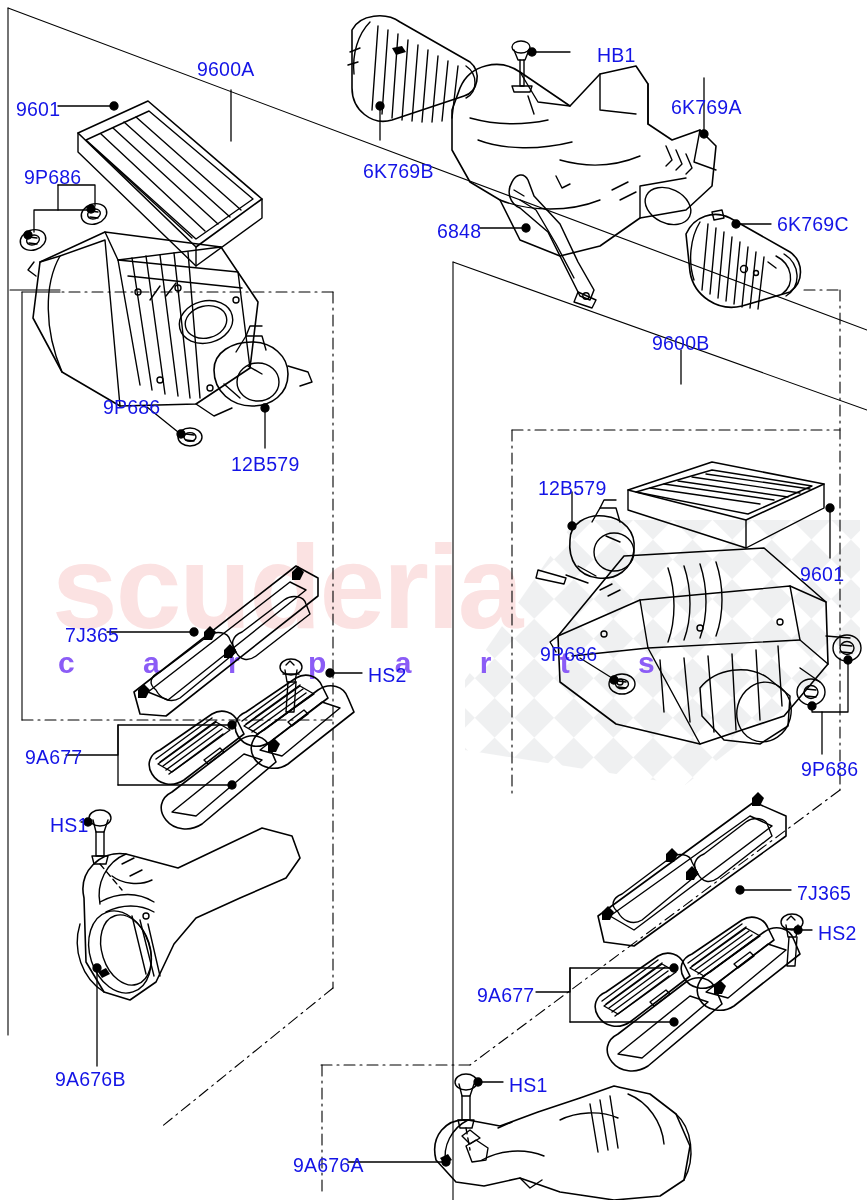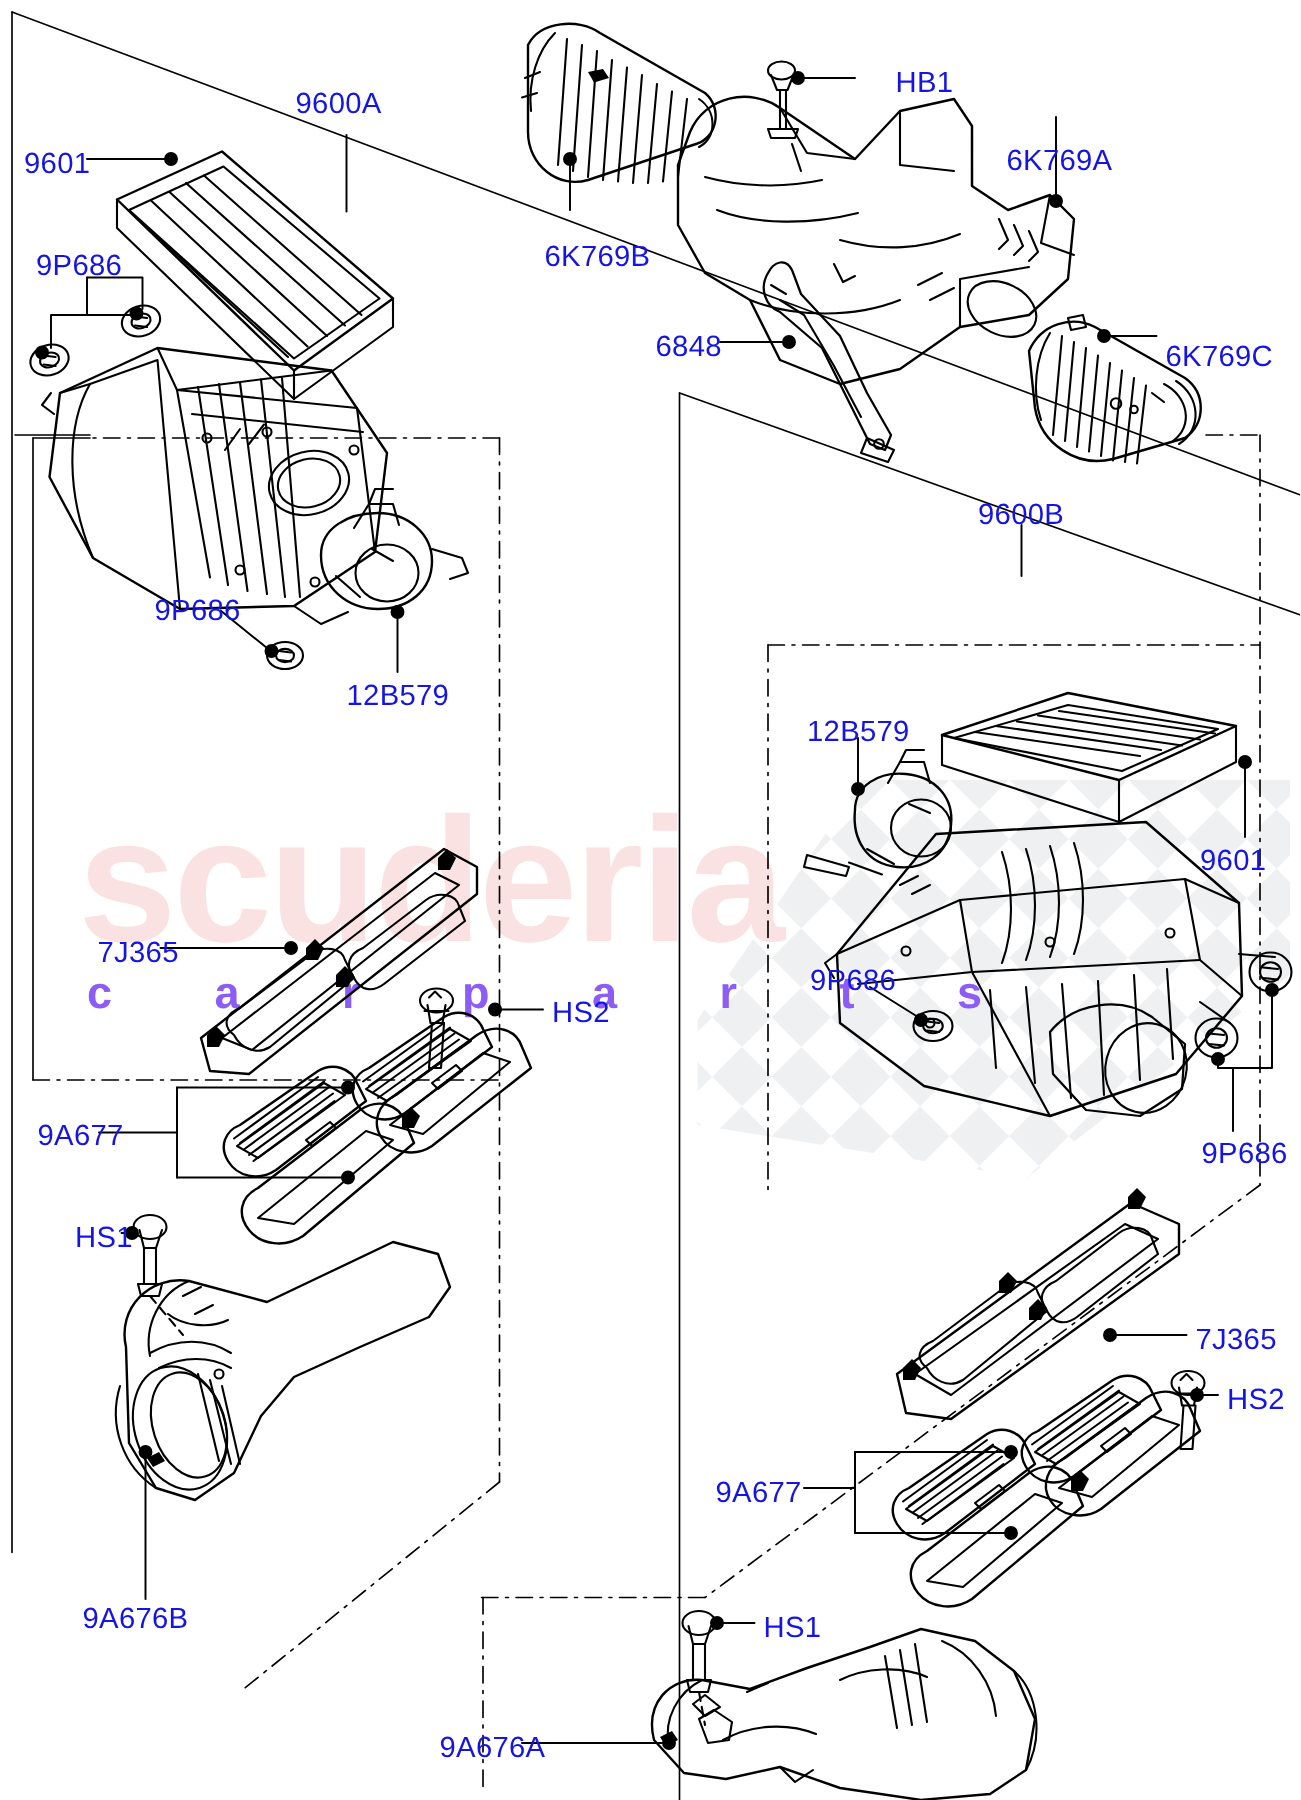--- a/index.html
+++ b/index.html
@@ -480,21 +480,21 @@
 
   <div class="lbl" style="left:16px;top:100px;">9601</div>
   <div class="lbl" style="left:197px;top:60px;">9600A</div>
   <div class="lbl" style="left:24px;top:168px;">9P686</div>
   <div class="lbl" style="left:103px;top:398px;">9P686</div>
   <div class="lbl" style="left:231px;top:455px;">12B579</div>
 
   <div class="lbl" style="left:577px;top:46px;margin-left:20px;">HB1</div>
   <div class="lbl" style="left:671px;top:62px;margin-top:36px;">6K769A</div>
   <div class="lbl" style="left:363px;top:146px;margin-top:16px;">6K769B</div>
-  <div class="lbl" style="left:777px;top:229px;">6K769C</div>
+  <div class="lbl" style="left:777px;top:215px;">6K769C</div>
   <div class="lbl" style="left:437px;top:222px;">6848</div>
 
   <div class="lbl" style="left:652px;top:334px;">9600B</div>
   <div class="lbl" style="left:538px;top:479px;">12B579</div>
   <div class="lbl" style="left:800px;top:565px;">9601</div>
   <div class="lbl" style="left:540px;top:645px;">9P686</div>
   <div class="lbl" style="left:801px;top:760px;">9P686</div>
 
   <div class="lbl" style="left:65px;top:626px;">7J365</div>
   <div class="lbl" style="left:368px;top:666px;">HS2</div>

